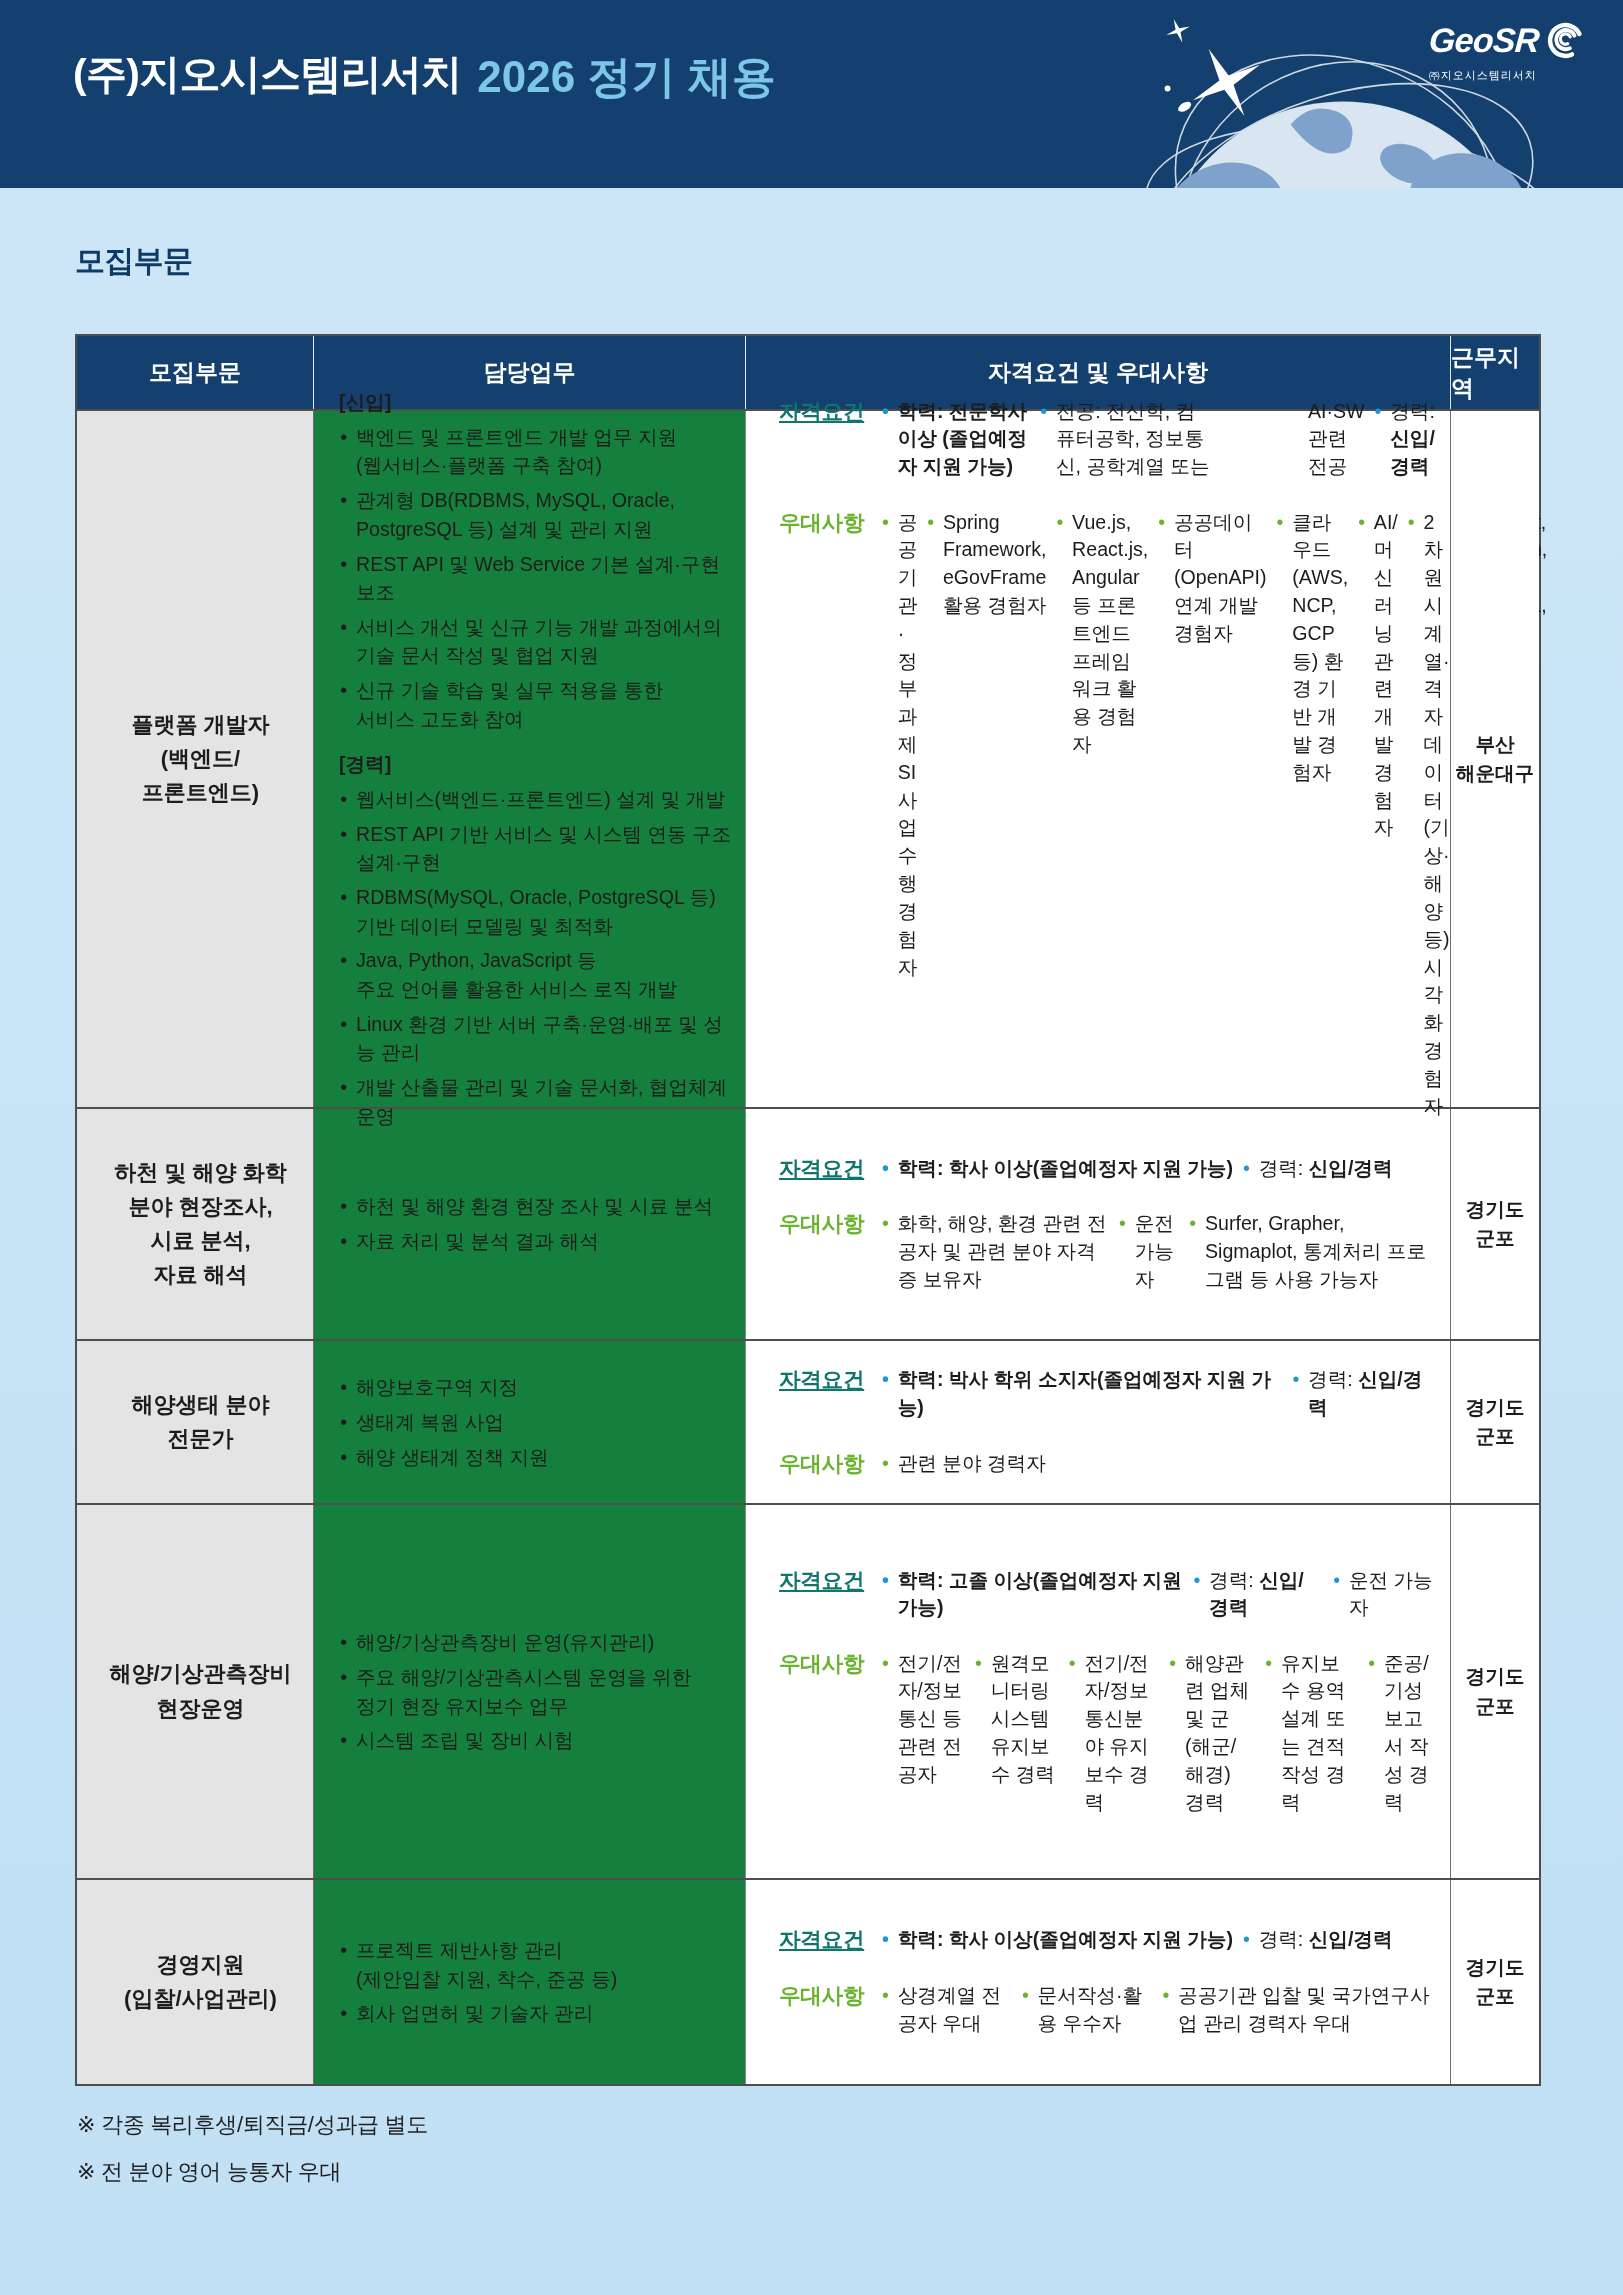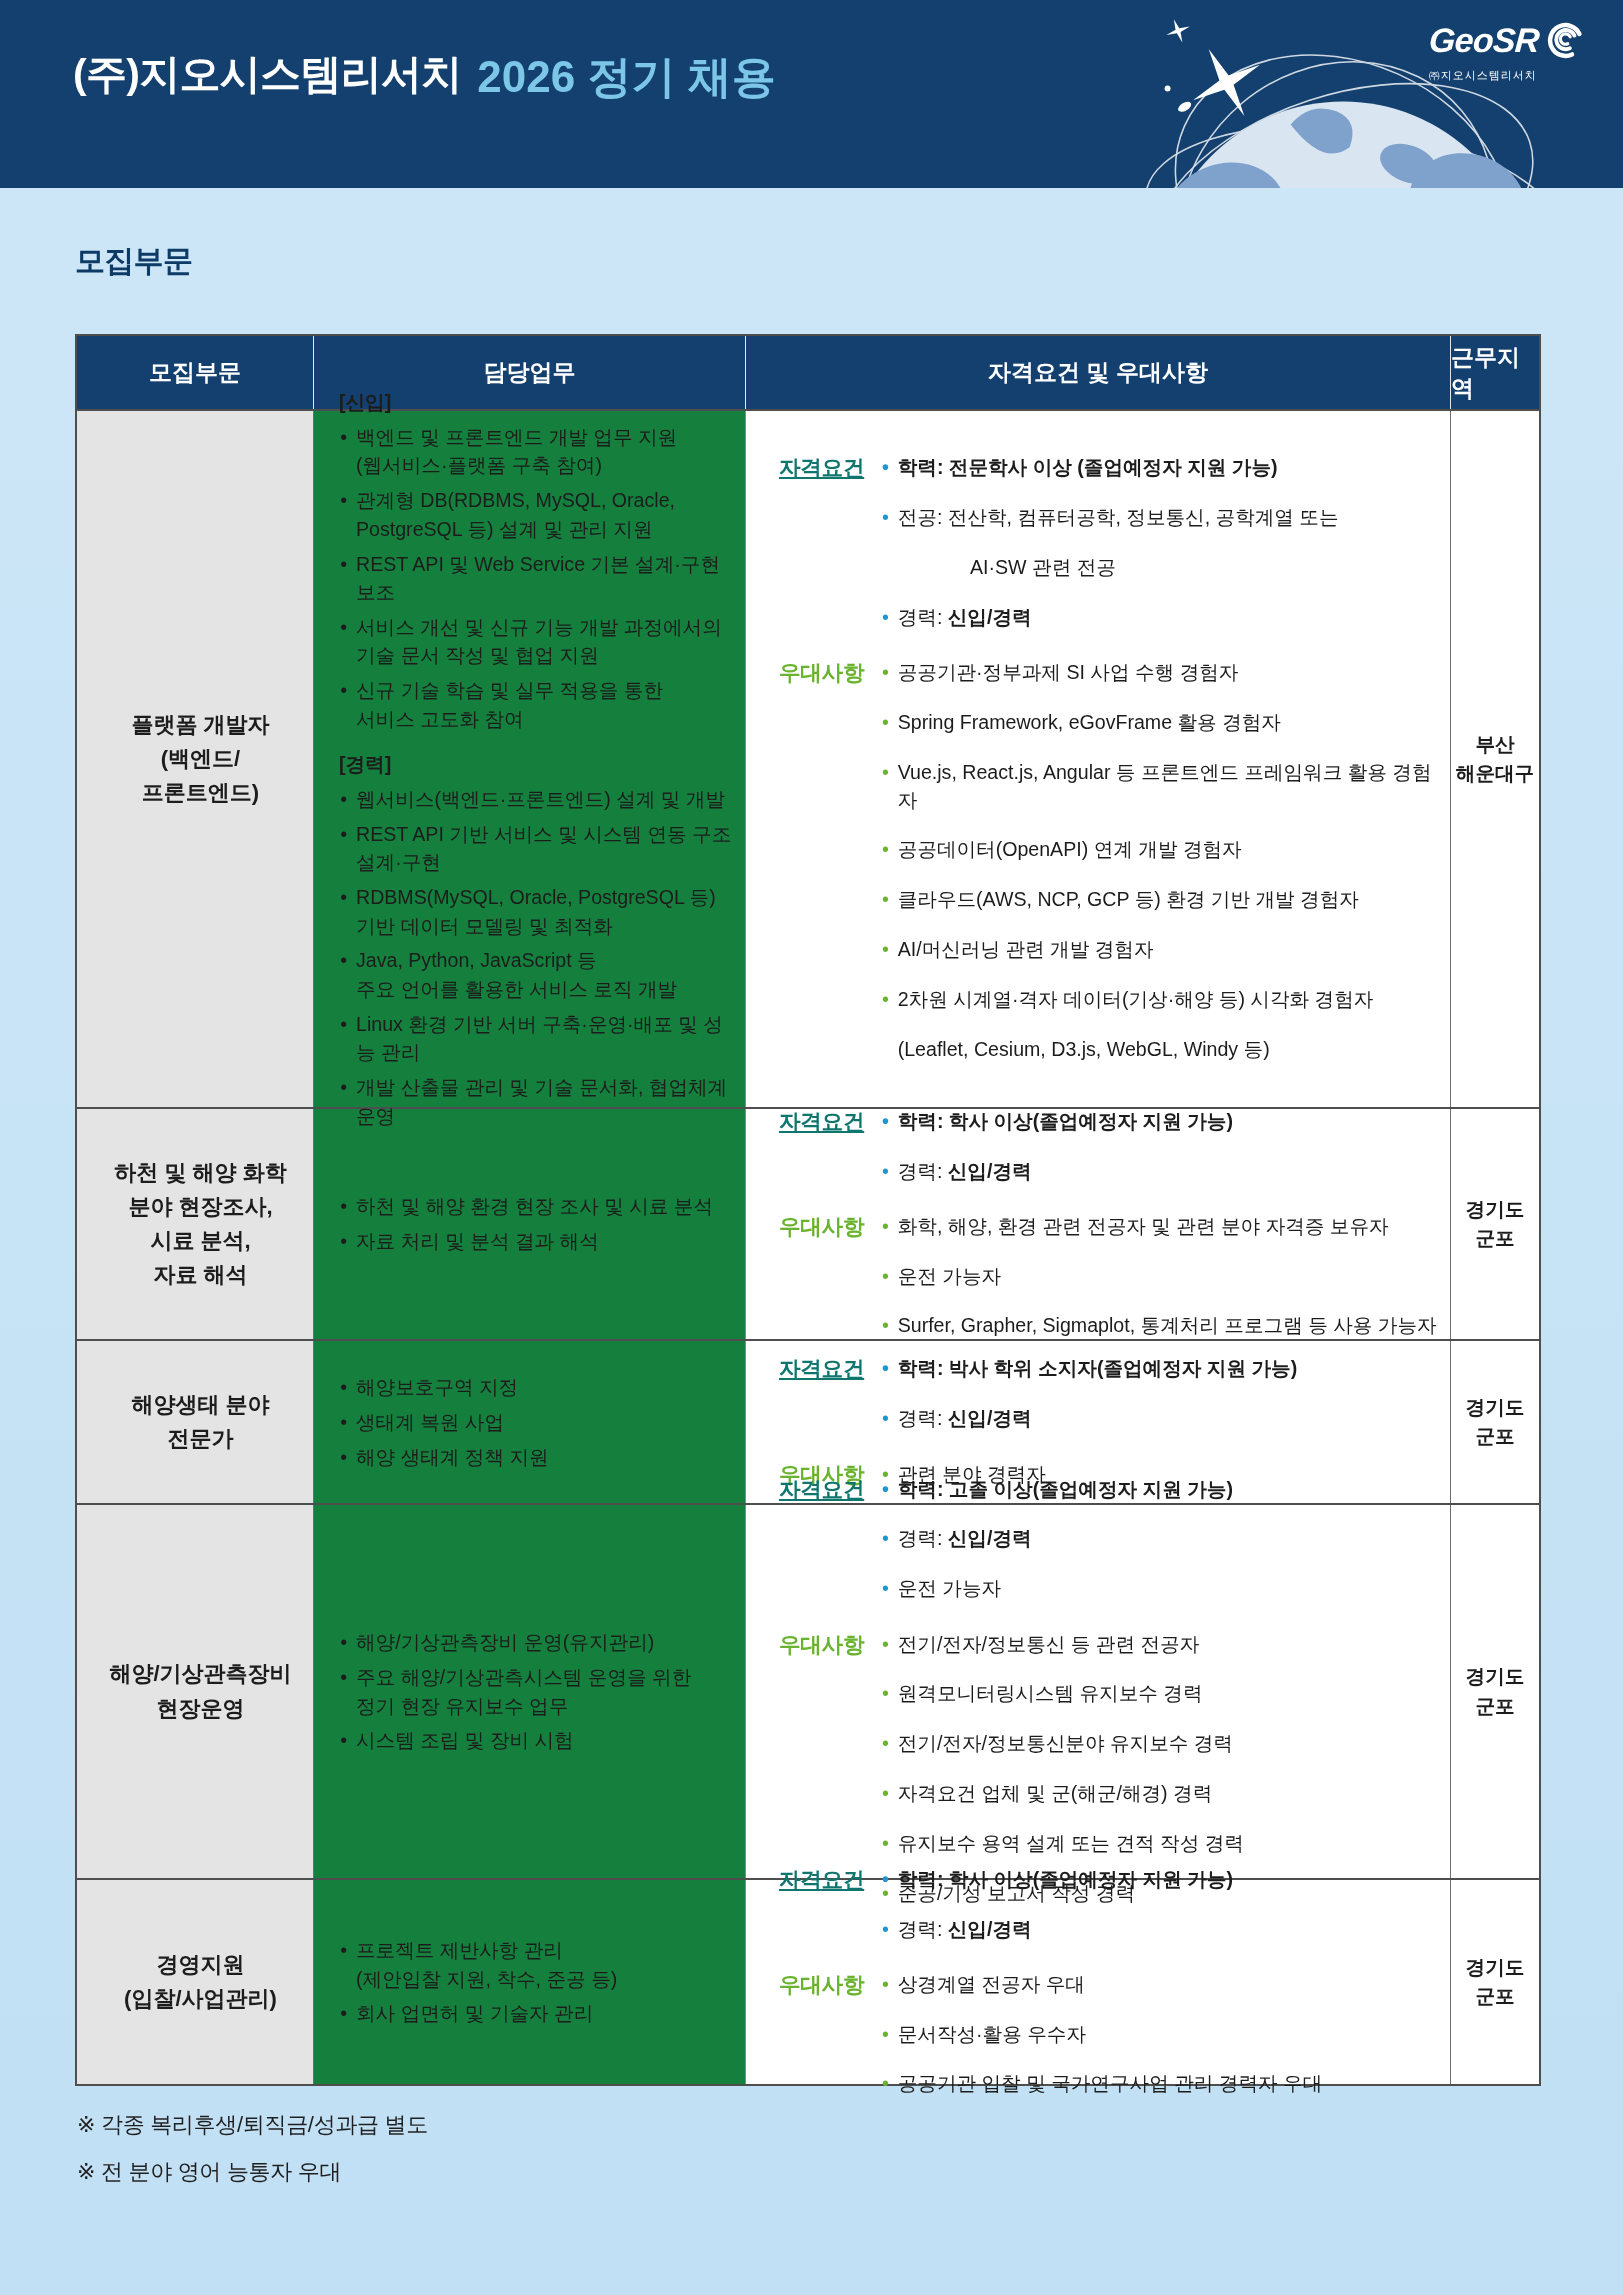--- a/index.html
+++ b/index.html
@@ -59,21 +59,21 @@
   .bu{margin-top:6.5px;padding-left:17px;}
   .bu::before{content:"•";position:absolute;left:1.3px;color:#1c1c1c;}
   .ct{padding-left:17px;}
   .hdg{font-weight:bold;margin-top:17px;}
   .c2 > .du:first-child{margin-top:0;}
 
   
   .qsec{display:flex;align-items:flex-start;}
   .qlab{width:103px;flex-shrink:0;font-weight:bold;font-size:21.6px;letter-spacing:-0.3px;line-height:1.3;}
   .qlab.q{color:#0f766e;text-decoration:underline;} .qlab.p{color:#6ab32e;}
-  .qitems{flex:1;display:flex;flex-direction:column;gap:22px;font-size:19.6px;line-height:1.42;min-width:0;}
+  .qitems{flex:1;display:flex;flex-direction:row;gap:10px;font-size:19.6px;line-height:1.42;min-width:0;}
   .qi{position:relative;padding-left:15.7px;}
   .qi::before{content:"•";position:absolute;left:0;}
   .qi.qb::before{color:#1e96d2;}
   .qi.pb::before{color:#6ab32e;}
   .b{font-weight:bold;}
   .qic{padding-left:15.7px;}
   .qic.deep{padding-left:88px;}
 
   
   .notes{position:absolute;left:77px;top:2110px;display:flex;flex-direction:column;gap:17px;
@@ -265,21 +265,21 @@
           <div class="qi qb"><span>경력: </span><span class="b">신입/경력</span></div>
           <div class="qi qb">운전 가능자</div>
         </div>
       </div>
       <div class="qsec">
         <div class="qlab p">우대사항</div>
         <div class="qitems">
           <div class="qi pb">전기/전자/정보통신 등 관련 전공자</div>
           <div class="qi pb">원격모니터링시스템 유지보수 경력</div>
           <div class="qi pb">전기/전자/정보통신분야 유지보수 경력</div>
-          <div class="qi pb">자격요건 업체 및 군(해군/해경) 경력</div>
+          <div class="qi pb">해양관련 업체 및 군(해군/해경) 경력</div>
           <div class="qi pb">유지보수 용역 설계 또는 견적 작성 경력</div>
           <div class="qi pb">준공/기성 보고서 작성 경력</div>
         </div>
       </div>
     </div>
     <div class="cell c4">경기도
 군포</div>
   </div>
 
   <div class="trow r5">

